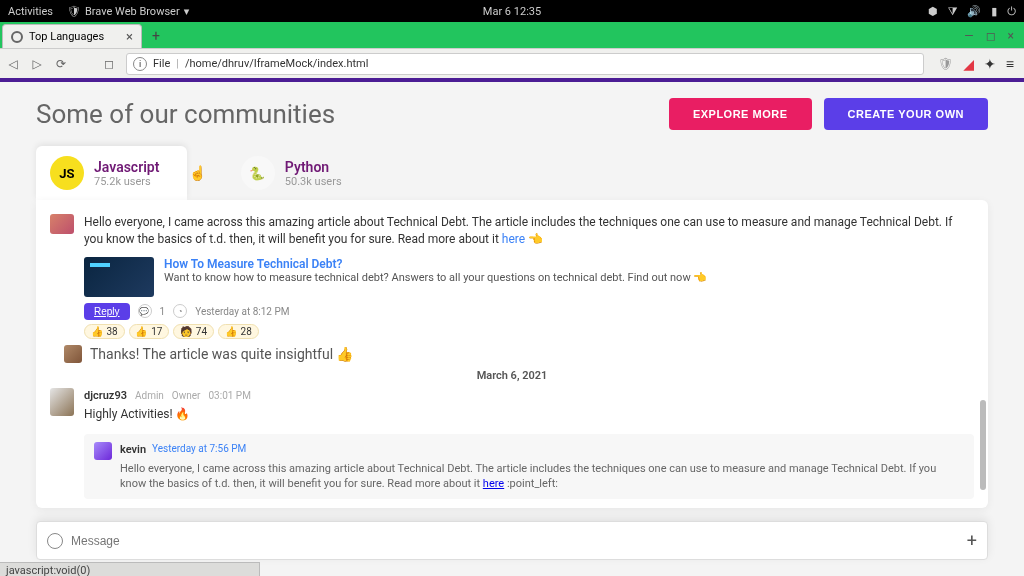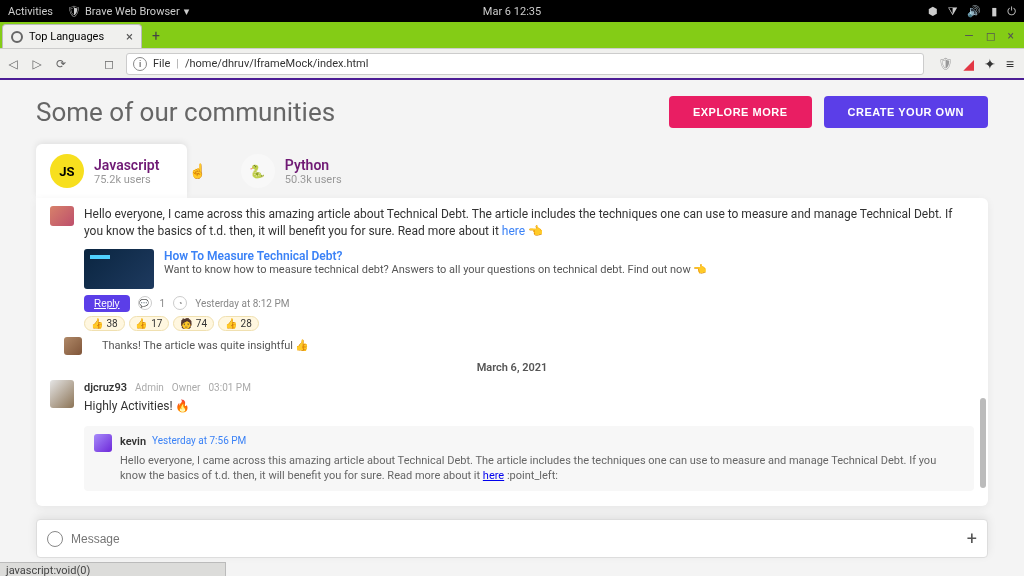--- a/index.html
+++ b/index.html
@@ -4,21 +4,21 @@
 <style>
 * { margin: 0; padding: 0; box-sizing: border-box; }
 body { font-family: -apple-system, BlinkMacSystemFont, "Segoe UI", Roboto, sans-serif; background: #f4f4f4; width: 1024px; height: 576px; overflow: hidden; }
 
 .system-bar { background: #000; color: #ccc; height: 22px; display: flex; align-items: center; justify-content: space-between; padding: 0 8px; font-size: 11px; }
 .system-bar .left { display: flex; gap: 14px; align-items: center; }
 .system-bar .center { position: absolute; left: 50%; transform: translateX(-50%); font-size: 11px; }
 .system-bar .right { display: flex; gap: 10px; align-items: center; }
 .brave-dd { display: flex; align-items: center; gap: 4px; }
 
-.browser-chrome { background: #84cc16; border-bottom: 2px solid #4c1d95; }
+.browser-chrome { background: #22c55e; border-bottom: 4px solid #4c1d95; }
 .tab-strip { display: flex; align-items: center; height: 26px; padding: 2px 2px 0 2px; }
 .tab { background: #f0f0ee; border: 1px solid #bbb; border-bottom: none; border-radius: 4px 4px 0 0; padding: 3px 8px; font-size: 11px; display: flex; align-items: center; gap: 6px; height: 24px; min-width: 140px; }
 .tab .favicon { width: 12px; height: 12px; border-radius: 50%; border: 2px solid #666; display: inline-block; }
 .tab-close { font-size: 13px; color: #555; cursor: pointer; margin-left: auto; }
 .new-tab { margin-left: 4px; font-size: 14px; color: #444; padding: 0 6px; }
 .win-ctrls { margin-left: auto; display: flex; gap: 12px; padding-right: 8px; font-size: 12px; color: #555; }
 
 .addr-bar { background: #f0f0ee; border-top: 1px solid #ccc; display: flex; align-items: center; height: 30px; padding: 0 6px; gap: 10px; font-size: 12px; }
 .nav-btn { width: 14px; text-align: center; color: #666; }
 .url-field { flex: 1; display: flex; align-items: center; background: #fff; border: 1px solid #ccc; border-radius: 3px; height: 22px; padding: 0 6px; font-size: 11px; color: #333; gap: 6px; }
@@ -38,21 +38,21 @@
 .community-tabs { display: flex; gap: 20px; align-items: center; }
 .community-tab { display: flex; align-items: center; gap: 10px; padding: 10px 28px 10px 14px; border-radius: 6px 6px 0 0; cursor: pointer; }
 .community-tab.active { background: #fff; box-shadow: 0 -2px 6px rgba(0,0,0,0.08); }
 .community-tab .icon { width: 34px; height: 34px; border-radius: 50%; display: flex; align-items: center; justify-content: center; font-weight: 700; font-size: 13px; }
 .js-icon { background: #f7df1e; color: #000; }
 .py-icon { background: #f8f8f8; }
 .community-tab .meta .name { font-weight: 600; font-size: 14px; color: #701a75; }
 .community-tab .meta .users { font-size: 11px; color: #999; }
 .cursor-hand { font-size: 14px; color: #666; margin-left: -18px; }
 
-.feed { background: #fff; border-radius: 0 6px 6px 6px; padding: 8px 14px; height: 308px; overflow: hidden; font-size: 12px; color: #333; box-shadow: 0 2px 8px rgba(0,0,0,0.06); position: relative; }
+.feed { background: #fff; border-radius: 0 6px 6px 6px; padding: 14px 14px; height: 308px; overflow: hidden; font-size: 12px; color: #333; box-shadow: 0 2px 8px rgba(0,0,0,0.06); position: relative; }
 
 .post { display: flex; gap: 10px; margin-bottom: 8px; }
 .avatar { width: 24px; height: 20px; background: linear-gradient(135deg,#d7816a,#bd4f6c); border-radius: 3px; flex-shrink: 0; }
 .avatar.sm { width: 18px; height: 18px; border-radius: 3px; }
 .post-body { flex: 1; line-height: 1.45; }
 .post-body a { color: #3b82f6; text-decoration: none; }
 
 .link-card { display: flex; gap: 10px; margin-left: 34px; margin-bottom: 6px; }
 .link-thumb { width: 70px; height: 40px; background: linear-gradient(135deg,#0a2540,#1e3a5f); border-radius: 3px; flex-shrink: 0; position: relative; }
 .link-thumb::after { content:""; position:absolute; left:6px; top:6px; width:20px; height:4px; background:#4fd1ff; }
@@ -60,41 +60,41 @@
 .link-meta .title { color: #3b82f6; font-weight: 600; font-size: 12px; }
 .link-meta .desc { font-size: 11px; color: #555; }
 
 .actions-row { display: flex; align-items: center; gap: 8px; margin-left: 34px; margin-bottom: 4px; font-size: 10px; color: #888; }
 .reply-btn { background: #5b3ee8; color: #fff; border: none; padding: 3px 10px; border-radius: 4px; font-size: 10px; cursor: pointer; text-decoration: underline; }
 .meta-icon { border: 1px solid #ccc; border-radius: 50%; width: 14px; height: 14px; display: inline-flex; align-items: center; justify-content: center; font-size: 8px; }
 
 .reactions { display: flex; gap: 4px; margin-left: 34px; margin-bottom: 6px; }
 .react-pill { background: #fff7e0; border: 1px solid #f0e0b0; border-radius: 10px; padding: 1px 6px; font-size: 10px; display: flex; align-items: center; gap: 3px; cursor: pointer; }
 
-.reply { display: flex; gap: 20px; margin-left: 14px; font-size: 11px; color: #555; align-items: center; margin-bottom: 0; }
+.reply { display: flex; gap: 8px; margin-left: 14px; font-size: 14px; color: #555; align-items: center; margin-bottom: 0; }
 
 .date-sep { text-align: center; font-size: 11px; font-weight: 600; color: #555; margin: 6px 0; }
 
 .post2-header { display: flex; align-items: center; gap: 8px; font-size: 11px; margin-bottom: 2px; }
 .post2-header .user { font-weight: 600; }
 .badge { font-size: 10px; color: #aaa; }
 .recommend { font-size: 12px; }
 
 .quoted { background: #f7f7f7; border-radius: 4px; padding: 8px 10px; margin-left: 34px; margin-top: 6px; display: flex; gap: 8px; }
 .quoted-body { font-size: 11px; color: #666; line-height: 1.4; }
 .quoted-header { display: flex; gap: 6px; margin-bottom: 3px; }
 .quoted-header .n { font-weight: 600; color: #333; }
 .quoted-header .t { color: #3b82f6; font-size: 10px; }
 
 .composer { position: absolute; left: 36px; right: 36px; bottom: 6px; background: #fff; border: 1px solid #ddd; border-radius: 4px; display: flex; align-items: center; padding: 8px 10px; gap: 8px; box-shadow: 0 -3px 10px rgba(0,0,0,0.08); }
 .composer input { flex: 1; border: none; outline: none; font-size: 12px; color: #999; background: transparent; }
 .composer .emoji { width: 16px; height: 16px; border: 1.5px solid #888; border-radius: 50%; }
 .composer .plus { font-size: 18px; color: #555; }
 
-.statusbar { position: absolute; left: 0; bottom: 0; background: #dcdcda; color: #444; font-size: 11px; padding: 1px 6px; height: 14px; width: 226px; border-top: 1px solid #bbb; border-right: 1px solid #bbb; }
+.statusbar { position: absolute; left: 0; bottom: 0; background: #dcdcda; color: #444; font-size: 11px; padding: 1px 6px; height: 14px; width: 260px; border-top: 1px solid #bbb; border-right: 1px solid #bbb; }
 .body-wrap { position: relative; height: 100%; }
 
 .scrollbar-fake { position:absolute; right:2px; top:200px; width:6px; height:90px; background:#bbb; border-radius:3px; }
 </style>
 </head>
 <body>
 <div class="body-wrap">
 
 <div class="system-bar">
   <div class="left">

